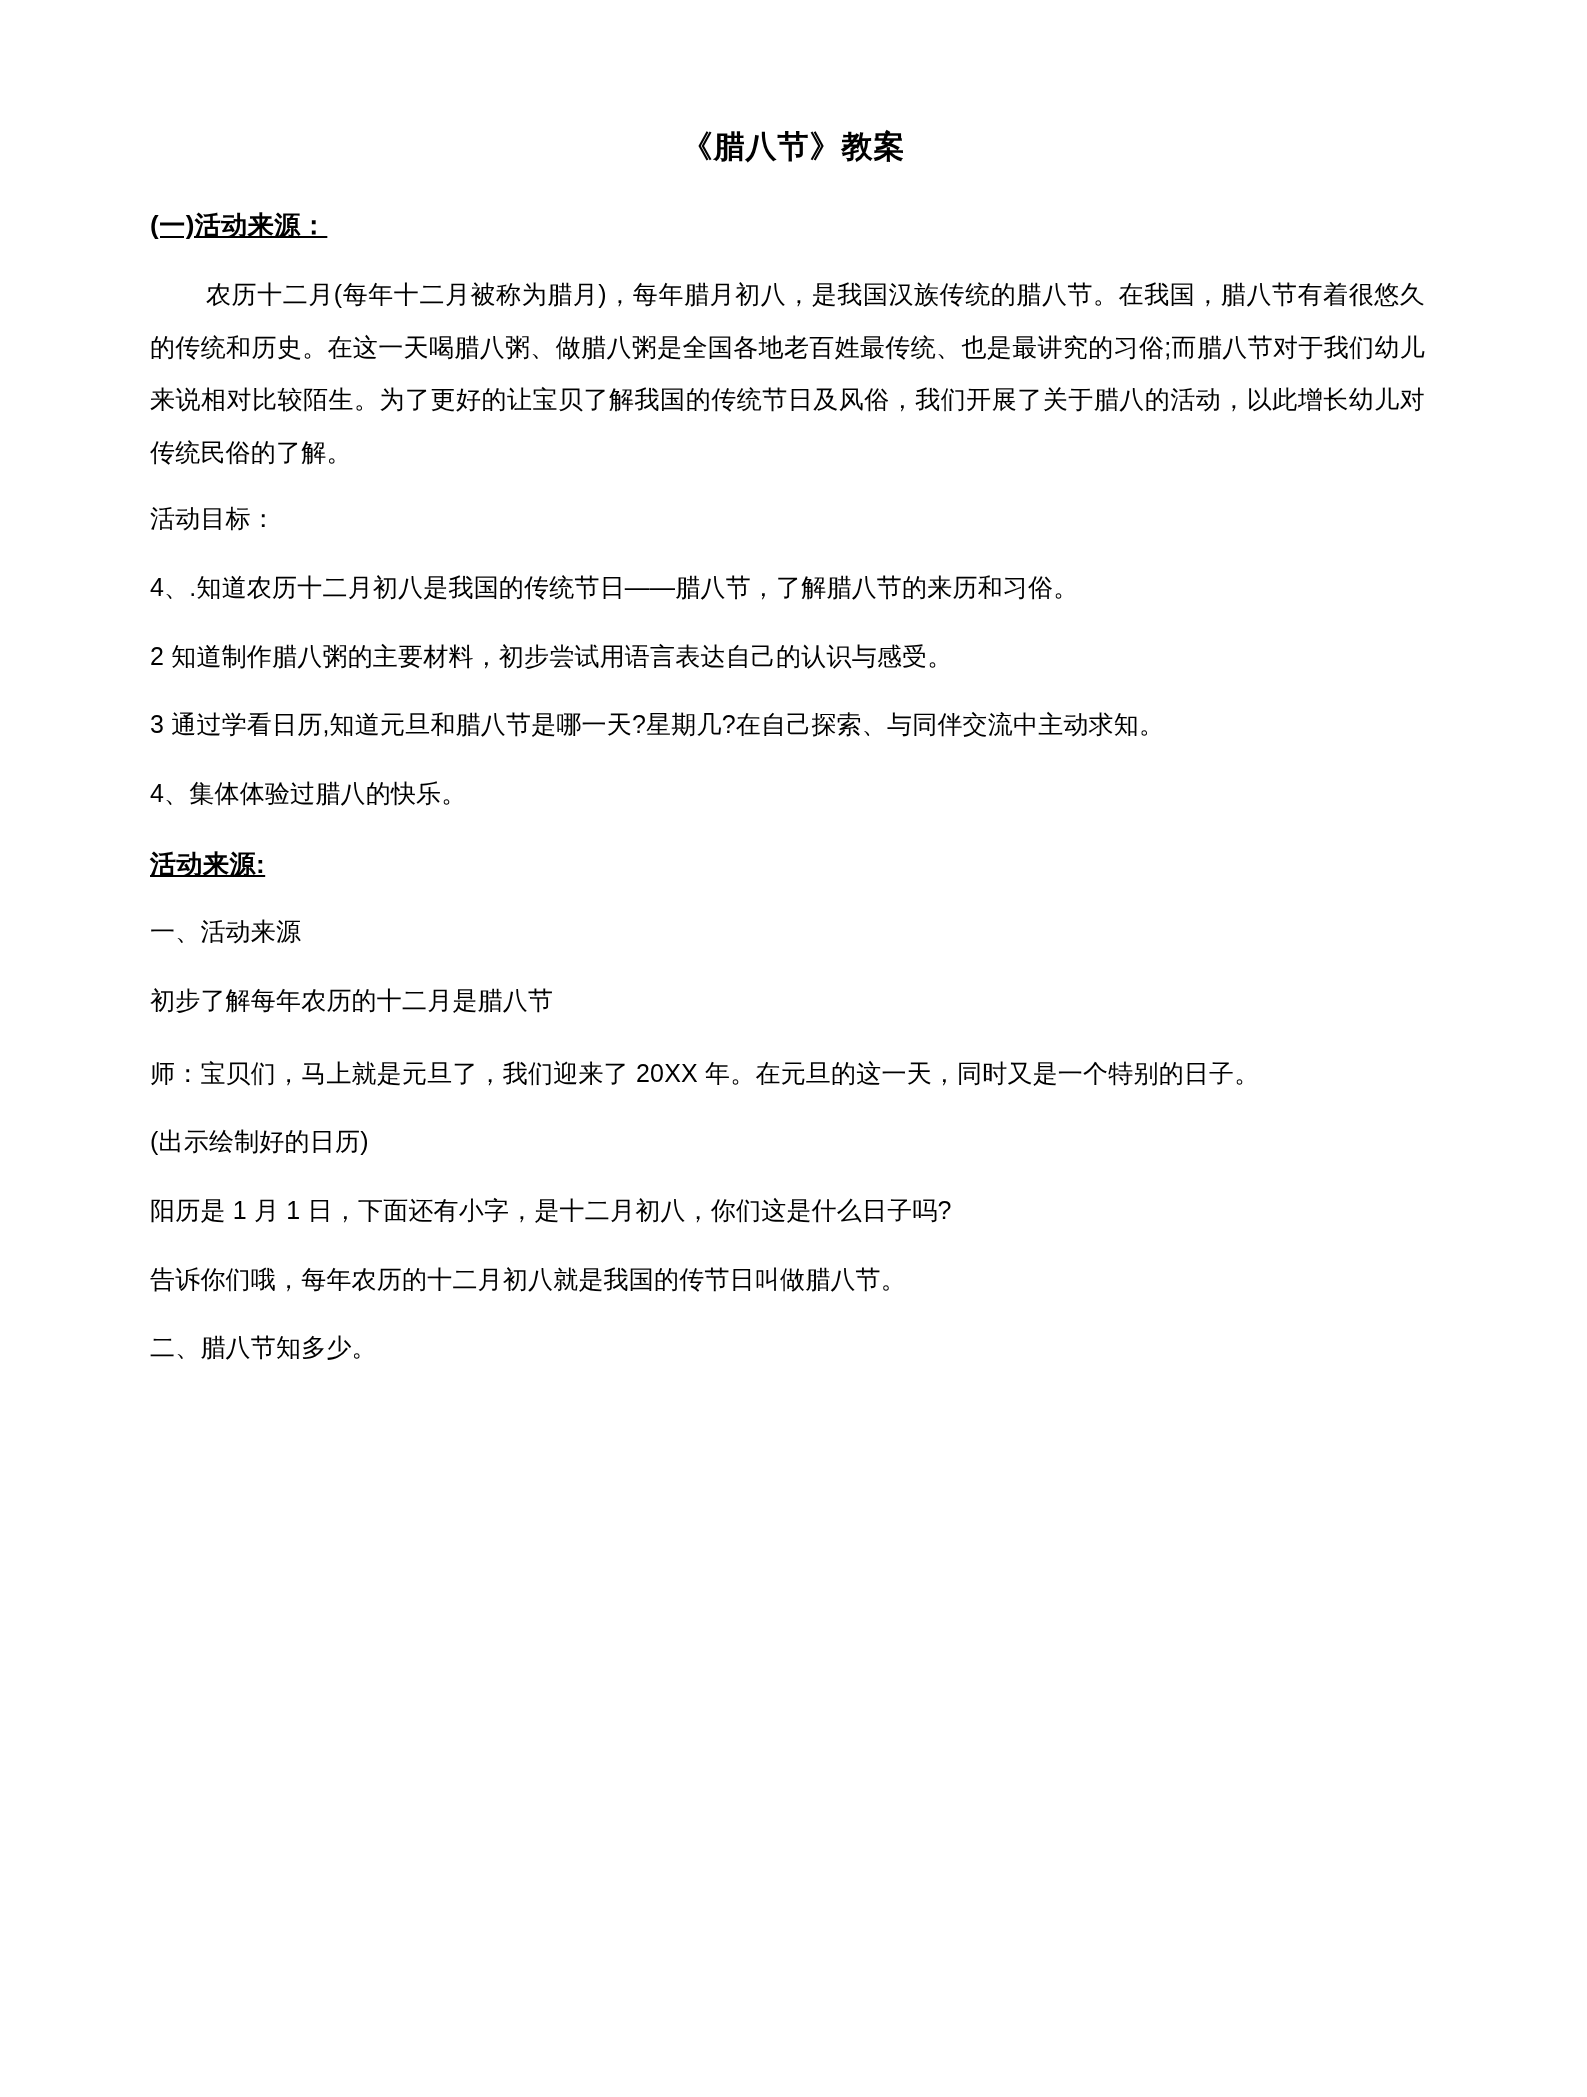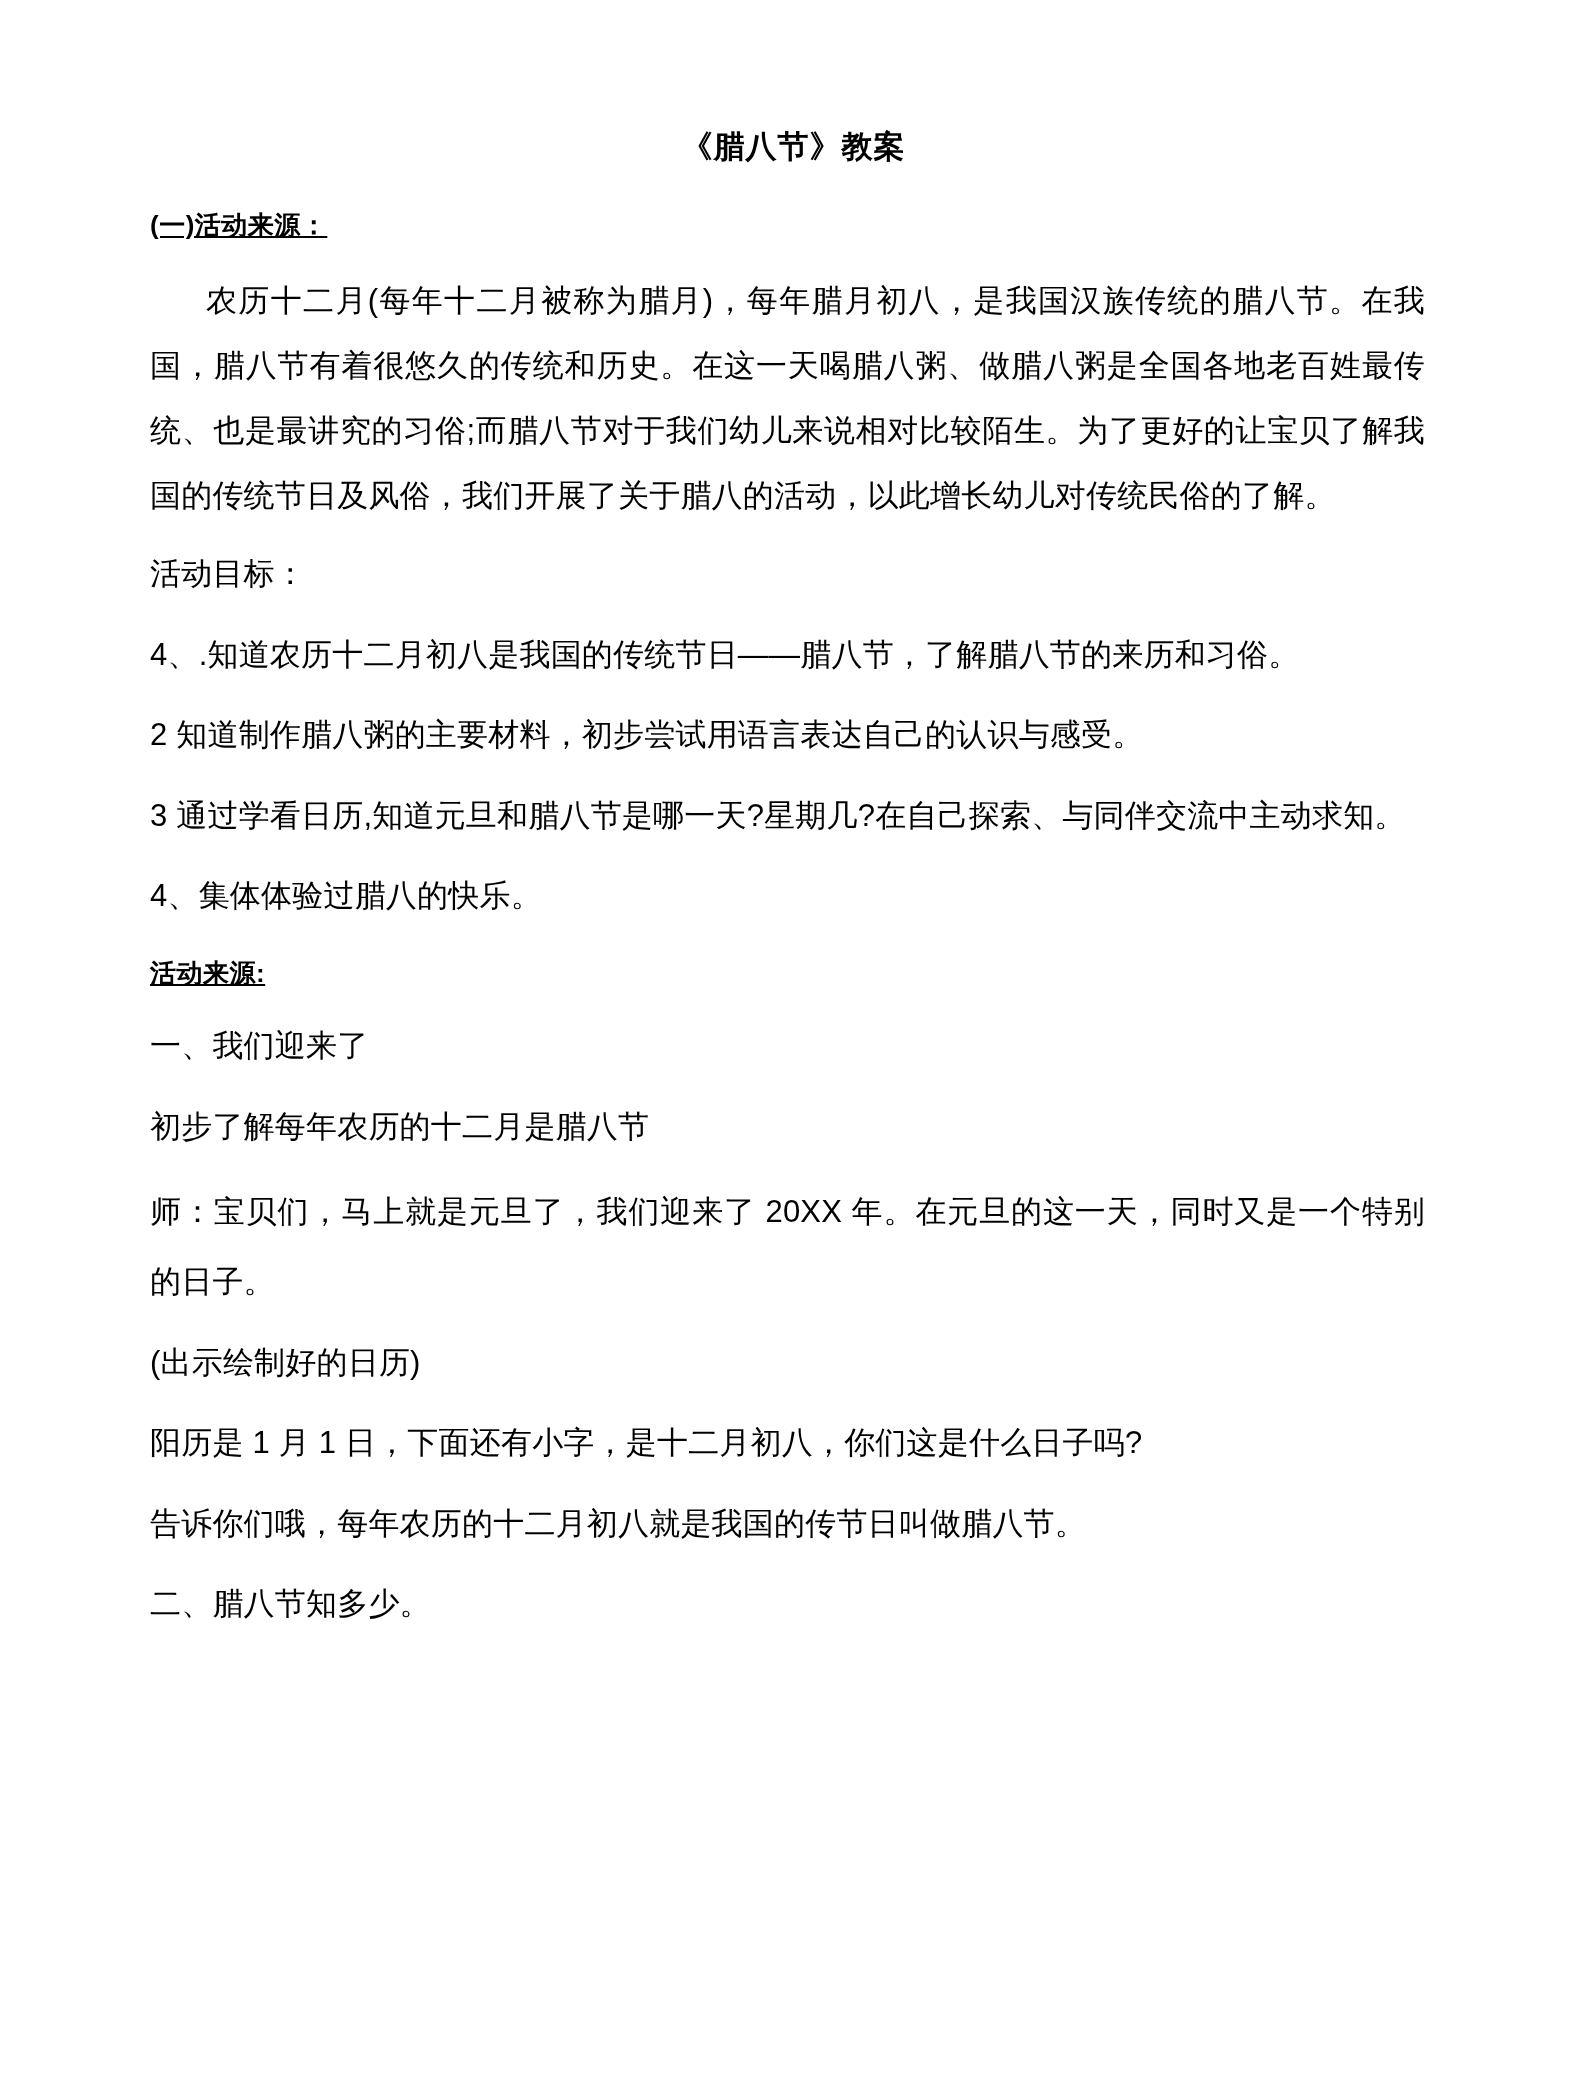--- a/index.html
+++ b/index.html
@@ -31,21 +31,21 @@
   }
   .heading {
     font-size: 26px;
     font-weight: bold;
     margin: 26px 0 22px 0;
     line-height: 1.6;
     letter-spacing: 0.5px;
     text-decoration: underline;
   }
   .para {
-    font-size: 31px;
+    font-size: 25px;
     line-height: 2.1;
     margin: 0 12px 16px 0;
     text-align: justify;
     letter-spacing: 0.2px;
   }
   .para.indent {
     text-indent: 56px;
   }
   .para.tight {
     line-height: 1.95;
@@ -71,21 +71,21 @@
   <p class="para tight">4、.知道农历十二月初八是我国的传统节日——腊八节，了解腊八节的来历和习俗。</p>
 
   <p class="para tight">2 知道制作腊八粥的主要材料，初步尝试用语言表达自己的认识与感受。</p>
 
   <p class="para tight">3 通过学看日历,知道元旦和腊八节是哪一天?星期几?在自己探索、与同伴交流中主动求知。</p>
 
   <p class="para tight">4、集体体验过腊八的快乐。</p>
 
   <div class="heading">活动来源:</div>
 
-  <p class="para tight">一、我们迎来了</p>
+  <p class="para tight">一、活动来源</p>
 
   <p class="para tight">初步了解每年农历的十二月是腊八节</p>
 
   <p class="para loose">师：宝贝们，马上就是元旦了，我们迎来了 20XX 年。在元旦的这一天，同时又是一个特别的日子。</p>
 
   <p class="para tight">(出示绘制好的日历)</p>
 
   <p class="para tight">阳历是 1 月 1 日，下面还有小字，是十二月初八，你们这是什么日子吗?</p>
 
   <p class="para tight">告诉你们哦，每年农历的十二月初八就是我国的传节日叫做腊八节。</p>

